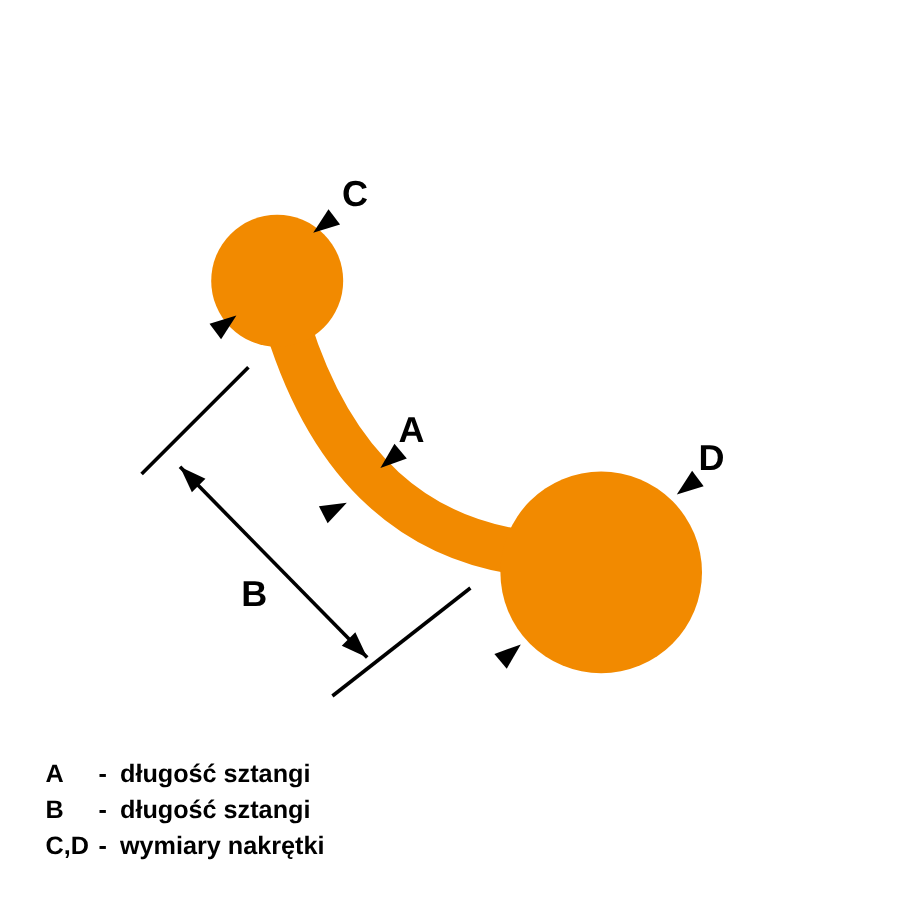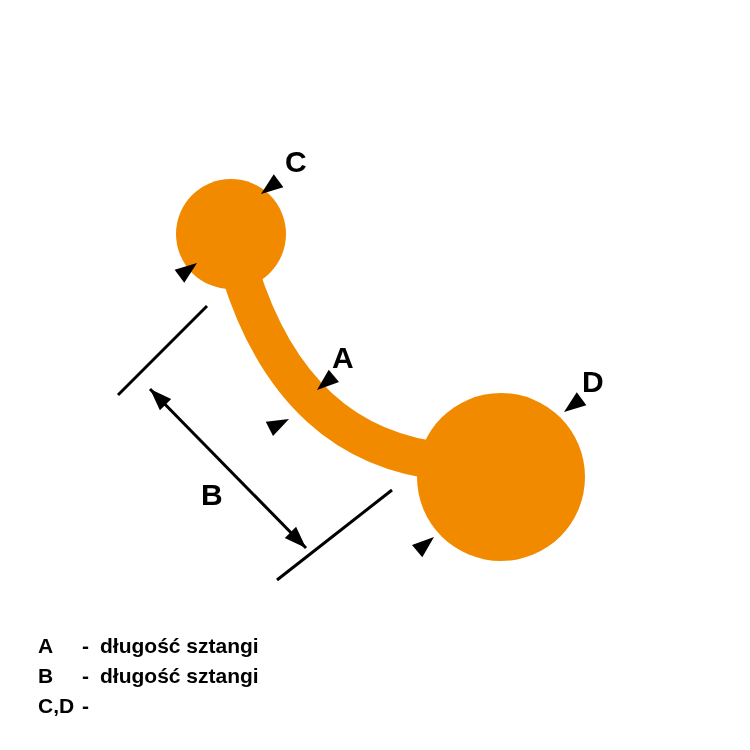--- a/index.html
+++ b/index.html
@@ -104,16 +104,17 @@
       <span class="legend-desc">długość sztangi</span>
     </div>
     <div class="legend-row">
       <span class="legend-key">B</span>
       <span class="legend-dash">-</span>
       <span class="legend-desc">długość sztangi</span>
     </div>
     <div class="legend-row">
       <span class="legend-key">C,D</span>
       <span class="legend-dash">-</span>
+      <span class="legend-desc">wymiary nakrętki</span>
     </div>
   </div>
 
 </div>
 
 </body></html>

